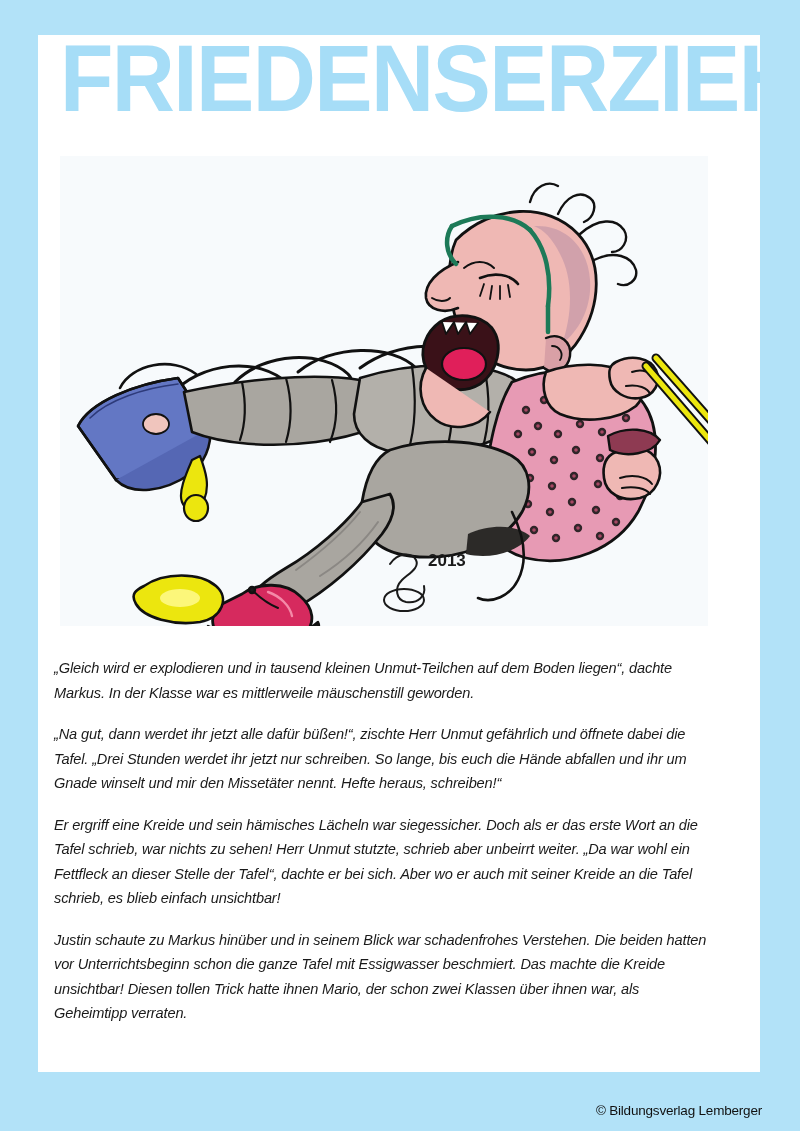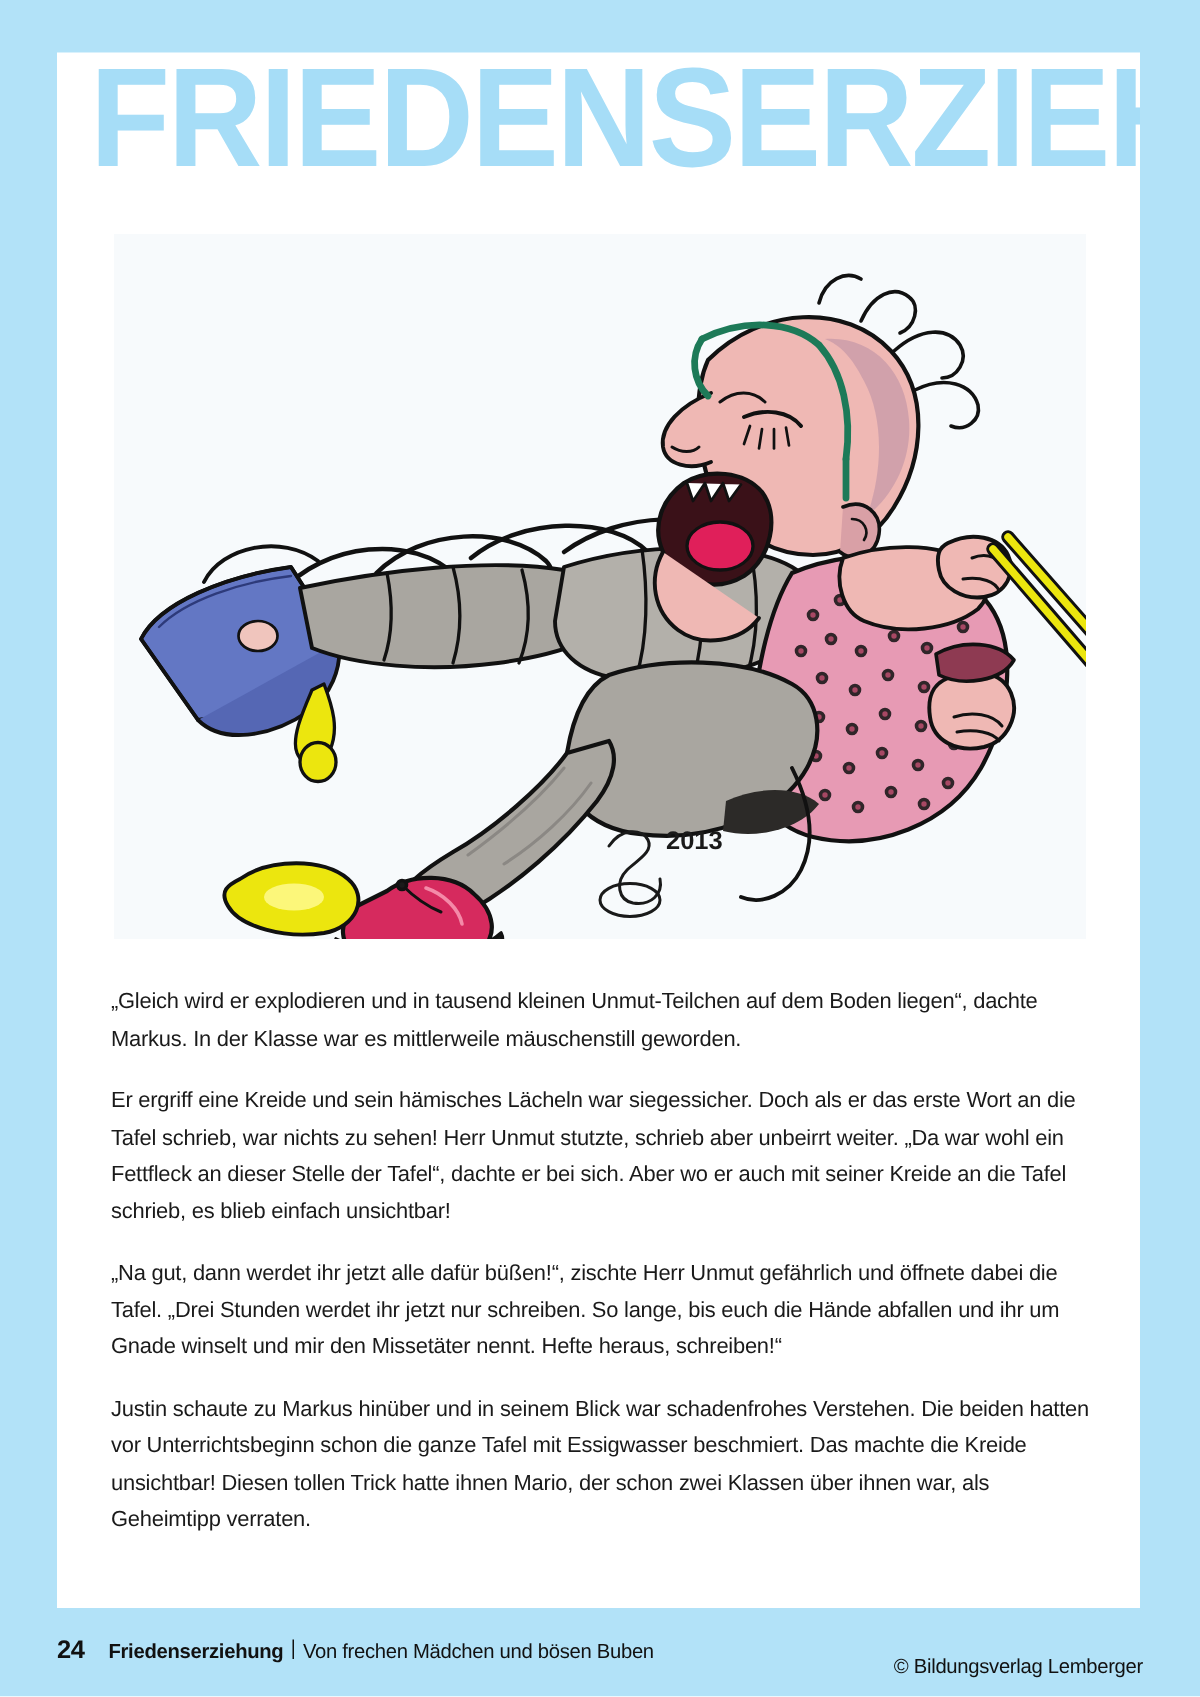--- a/index.html
+++ b/index.html
@@ -53,36 +53,37 @@
     transform: scaleX(1.04) scaleY(1.12);
     transform-origin: left top;
     margin-left: 22px;
     margin-top: 0px;
     -webkit-text-stroke: 0px transparent;
   }
 
   
   .illustration {
     position: absolute;
-    left: 76px;
+    left: 60px;
     top: 156px;
     width: 648px;
     height: 470px;
     background: #84cc16;
     overflow: hidden;
     text-decoration: underline;
   }
   .illustration svg { display: block; }
 
   
   .story {
     position: absolute;
-    left: 74px;
+    left: 54px;
     top: 656px;
     width: 655px;
+    font-style: italic;
   }
   .story p {
     margin: 0 0 17px 0;
     font-family: "Liberation Sans", sans-serif;
     font-size: 14.6px;
     line-height: 24.5px;
     color: #1a1a1a;
     text-align: left;
     letter-spacing: -0.15px;
   }
@@ -359,28 +360,22 @@
                    C334 432, 336 444, 346 446 C358 448, 366 440, 364 430"></path>
           <ellipse cx="344" cy="444" rx="20" ry="11"></ellipse>
         </g>
         <text x="368" y="410" font-family="Liberation Sans, sans-serif" font-size="17" font-weight="600" fill="#1a1a1a" stroke="none">2013</text>
       </g>
     </svg>
   </div>
 
   <div class="story">
     <p>„Gleich wird er explodieren und in tausend kleinen Unmut-Teilchen auf dem Boden liegen“, dachte Markus. In der Klasse war es mittlerweile mäuschenstill geworden.</p>
+    <p>„Na gut, dann werdet ihr jetzt alle dafür büßen!“, zischte Herr Unmut gefährlich und öffnete dabei die Tafel. „Drei Stunden werdet ihr jetzt nur schreiben. So lange, bis euch die Hände abfallen und ihr um Gnade winselt und mir den Missetäter nennt. Hefte heraus, schreiben!“</p>
     <p>Er ergriff eine Kreide und sein hämisches Lächeln war siegessicher. Doch als er das erste Wort an die Tafel schrieb, war nichts zu sehen! Herr Unmut stutzte, schrieb aber unbeirrt weiter. „Da war wohl ein Fettfleck an dieser Stelle der Tafel“, dachte er bei sich. Aber wo er auch mit seiner Kreide an die Tafel schrieb, es blieb einfach unsichtbar!</p>
-    <p>„Na gut, dann werdet ihr jetzt alle dafür büßen!“, zischte Herr Unmut gefährlich und öffnete dabei die Tafel. „Drei Stunden werdet ihr jetzt nur schreiben. So lange, bis euch die Hände abfallen und ihr um Gnade winselt und mir den Missetäter nennt. Hefte heraus, schreiben!“</p>
     <p>Justin schaute zu Markus hinüber und in seinem Blick war schadenfrohes Verstehen. Die beiden hatten vor Unterrichtsbeginn schon die ganze Tafel mit Essigwasser beschmiert. Das machte die Kreide unsichtbar! Diesen tollen Trick hatte ihnen Mario, der schon zwei Klassen über ihnen war, als Geheimtipp verraten.</p>
   </div>
 
   <div class="footer">
-    <div class="footer-left">
-      <span class="footer-page">24</span>
-      <span class="footer-series">Friedenserziehung</span>
-      <span class="footer-sep"></span>
-      <span class="footer-sub">Von frechen Mädchen und bösen Buben</span>
-    </div>
     <div class="footer-right">© Bildungsverlag Lemberger</div>
   </div>
 
 </div>
 
 </body></html>

